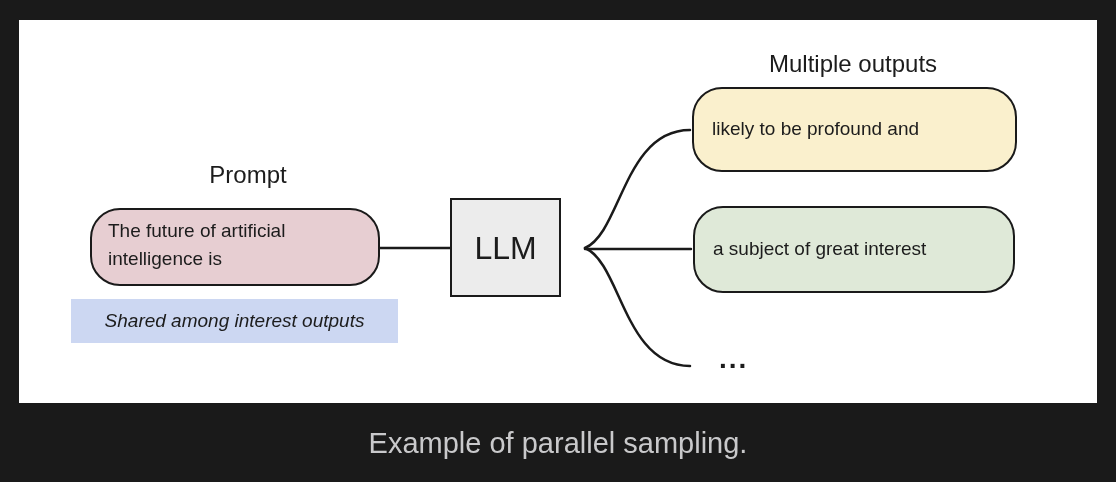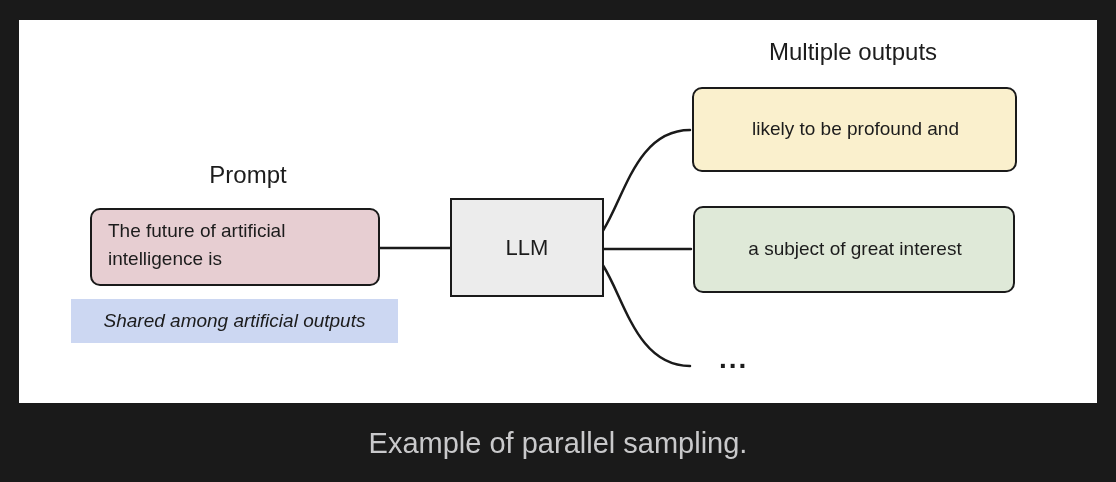--- a/index.html
+++ b/index.html
@@ -26,34 +26,34 @@
     position:absolute;left:19px;top:20px;width:1078px;height:383px;
     background:var(--panel);
   }
   .connectors{position:absolute;left:0;top:0;width:1078px;height:383px;}
   .connectors path{fill:none;stroke:var(--stroke);stroke-width:2.5;stroke-linecap:round;}
   .heading{
     position:absolute;text-align:center;font-size:24px;line-height:1.2;color:var(--text);
     white-space:nowrap;
   }
   .prompt-heading{left:129px;top:141px;width:200px;}
-  .outputs-heading{left:734px;top:18px;width:200px;text-align:center;}
+  .outputs-heading{left:734px;top:30px;width:200px;text-align:center;}
   .box{
     position:absolute;display:flex;align-items:center;
     border:2.5px solid var(--stroke);
     font-size:19px;line-height:1.5;
   }
-  .rounded{border-radius:10px;justify-content:center;}
+  .rounded{border-radius:30px;}
   .prompt-box{
     left:71px;top:188px;width:290px;height:78px;
     background:var(--prompt-box);padding:0 14px 4px 16px;
   }
   .llm-box{
-    left:431px;top:178px;width:154px;height:99px;
-    background:var(--llm-box);justify-content:center;font-size:22px;
+    left:431px;top:178px;width:111px;height:99px;
+    background:var(--llm-box);justify-content:center;font-size:32px;
   }
   .output-box-1{
     left:673px;top:67px;width:325px;height:85px;
     background:var(--output-box-1);padding:0 16px 0 18px;
   }
   .output-box-2{
     left:674px;top:186px;width:322px;height:87px;
     background:var(--output-box-2);padding:0 16px 0 18px;
   }
   .shared-note{
@@ -82,21 +82,21 @@
     <path d="M566 229 H672"></path>
     <path d="M566 228 C602 243 605 346 671 346"></path>
   </svg>
 
   <div class="heading prompt-heading">Prompt</div>
 
   <div class="box rounded prompt-box">
     <span>The future of artificial intelligence is</span>
   </div>
 
-  <div class="shared-note">Shared among artificial outputs</div>
+  <div class="shared-note">Shared among interest outputs</div>
 
   <div class="box llm-box">
     <span>LLM</span>
   </div>
 
   <div class="heading outputs-heading">Multiple outputs</div>
 
   <div class="box rounded output-box-1">
     <span>likely to be profound and</span>
   </div>

